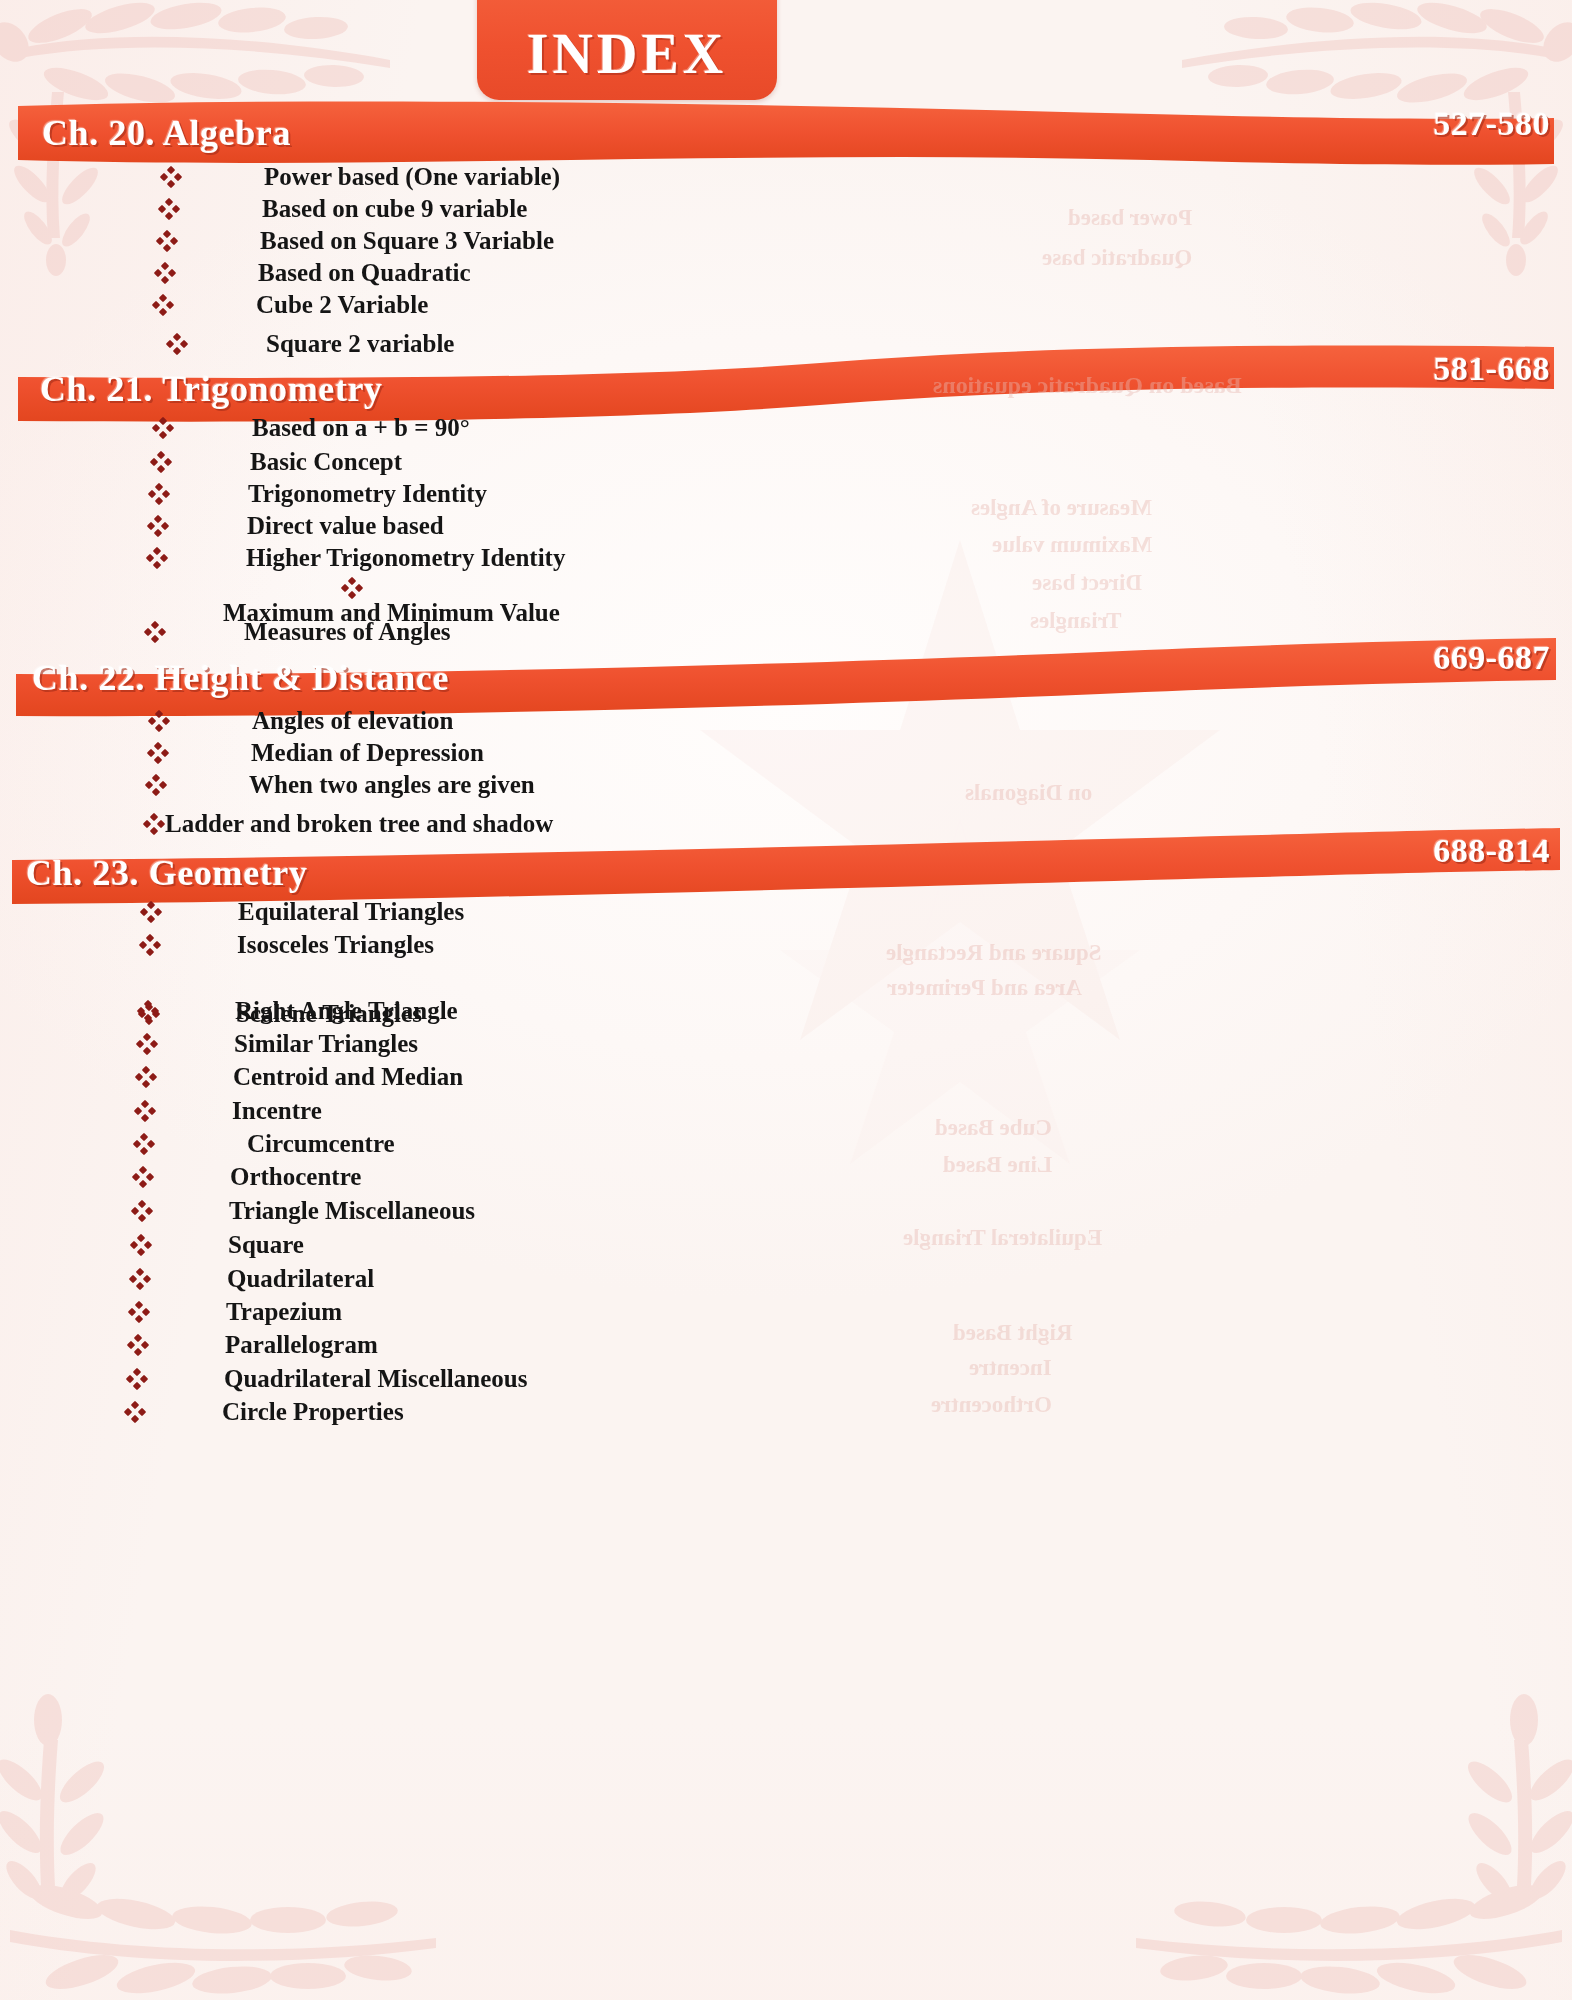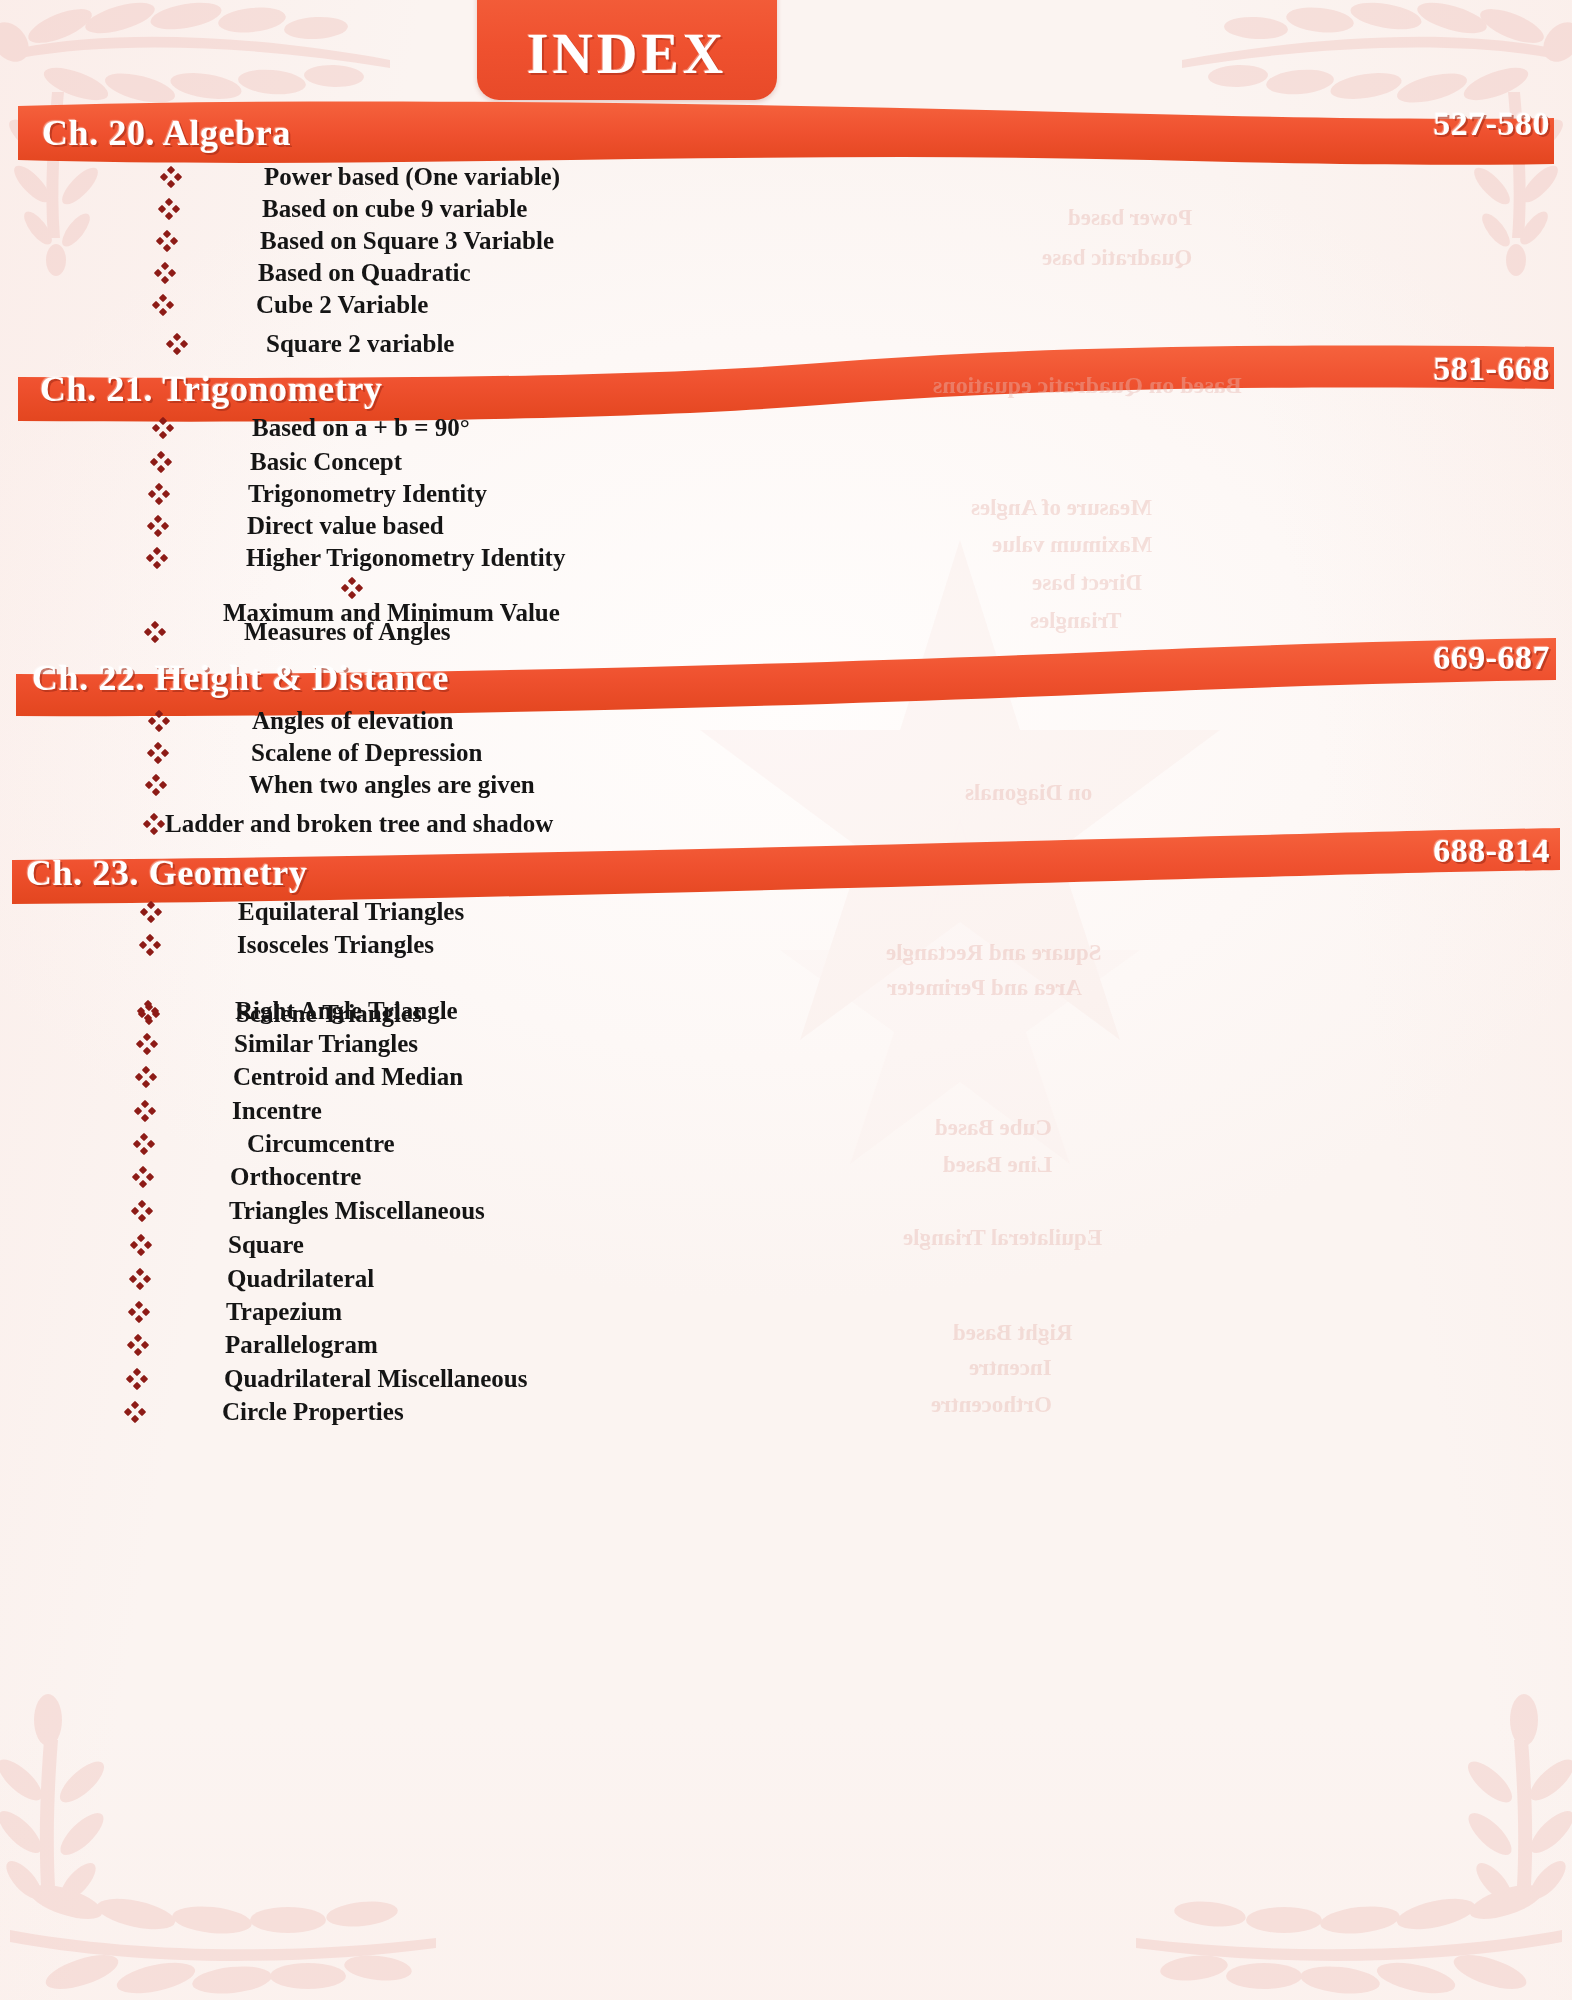--- a/index.html
+++ b/index.html
@@ -460,21 +460,21 @@
         </span>
       <span class="item-label" style="margin-left:82px;">Angles of elevation</span>
     </div>
     <div class="item" style="left:147px; top:739px;">
       <span class="bullet">
           <i></i>
           <i></i>
           <i></i>
           <i></i>
         </span>
-      <span class="item-label" style="margin-left:82px;">Scalene of Depression</span>
+      <span class="item-label" style="margin-left:82px;">Median of Depression</span>
     </div>
     <div class="item" style="left:145px; top:771px;">
       <span class="bullet">
           <i></i>
           <i></i>
           <i></i>
           <i></i>
         </span>
       <span class="item-label" style="margin-left:82px;">When two angles are given</span>
     </div>
@@ -586,21 +586,21 @@
         </span>
       <span class="item-label" style="margin-left:76px;">Orthocentre</span>
     </div>
     <div class="item" style="left:131px; top:1197px;">
       <span class="bullet">
           <i></i>
           <i></i>
           <i></i>
           <i></i>
         </span>
-      <span class="item-label" style="margin-left:76px;">Triangles Miscellaneous</span>
+      <span class="item-label" style="margin-left:76px;">Triangle Miscellaneous</span>
     </div>
     <div class="item" style="left:130px; top:1231px;">
       <span class="bullet">
           <i></i>
           <i></i>
           <i></i>
           <i></i>
         </span>
       <span class="item-label" style="margin-left:76px;">Square</span>
     </div>

